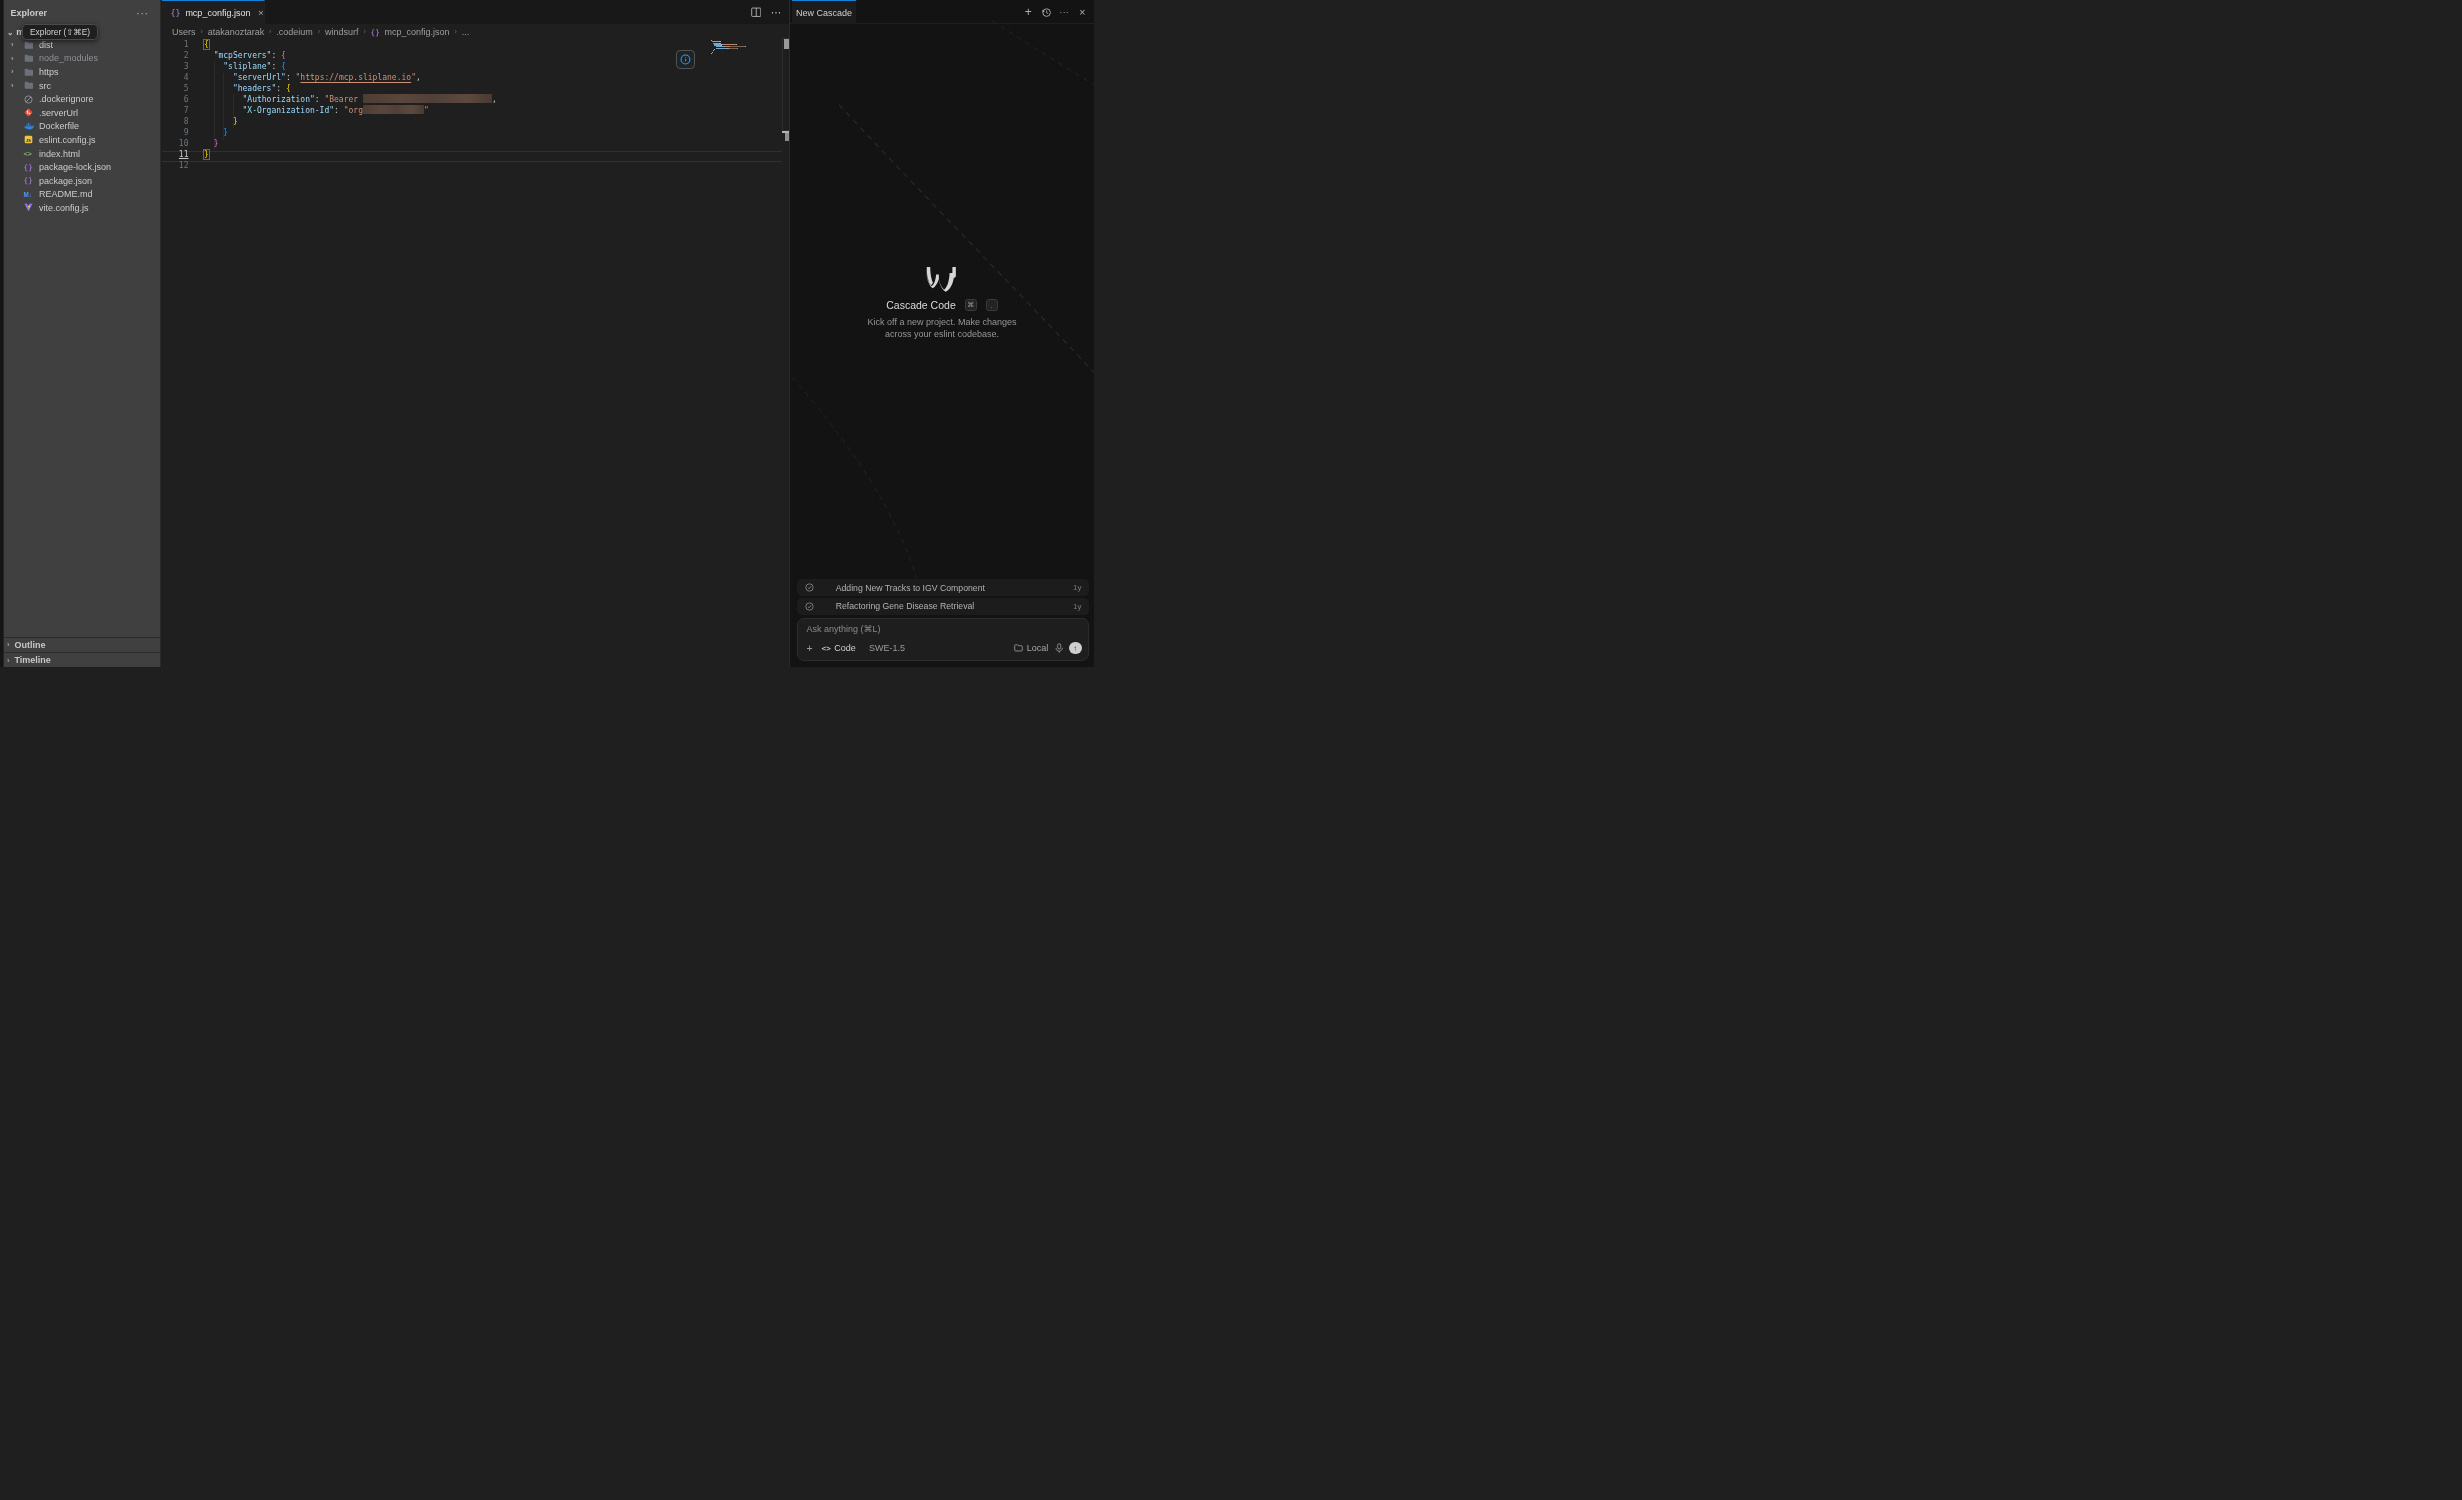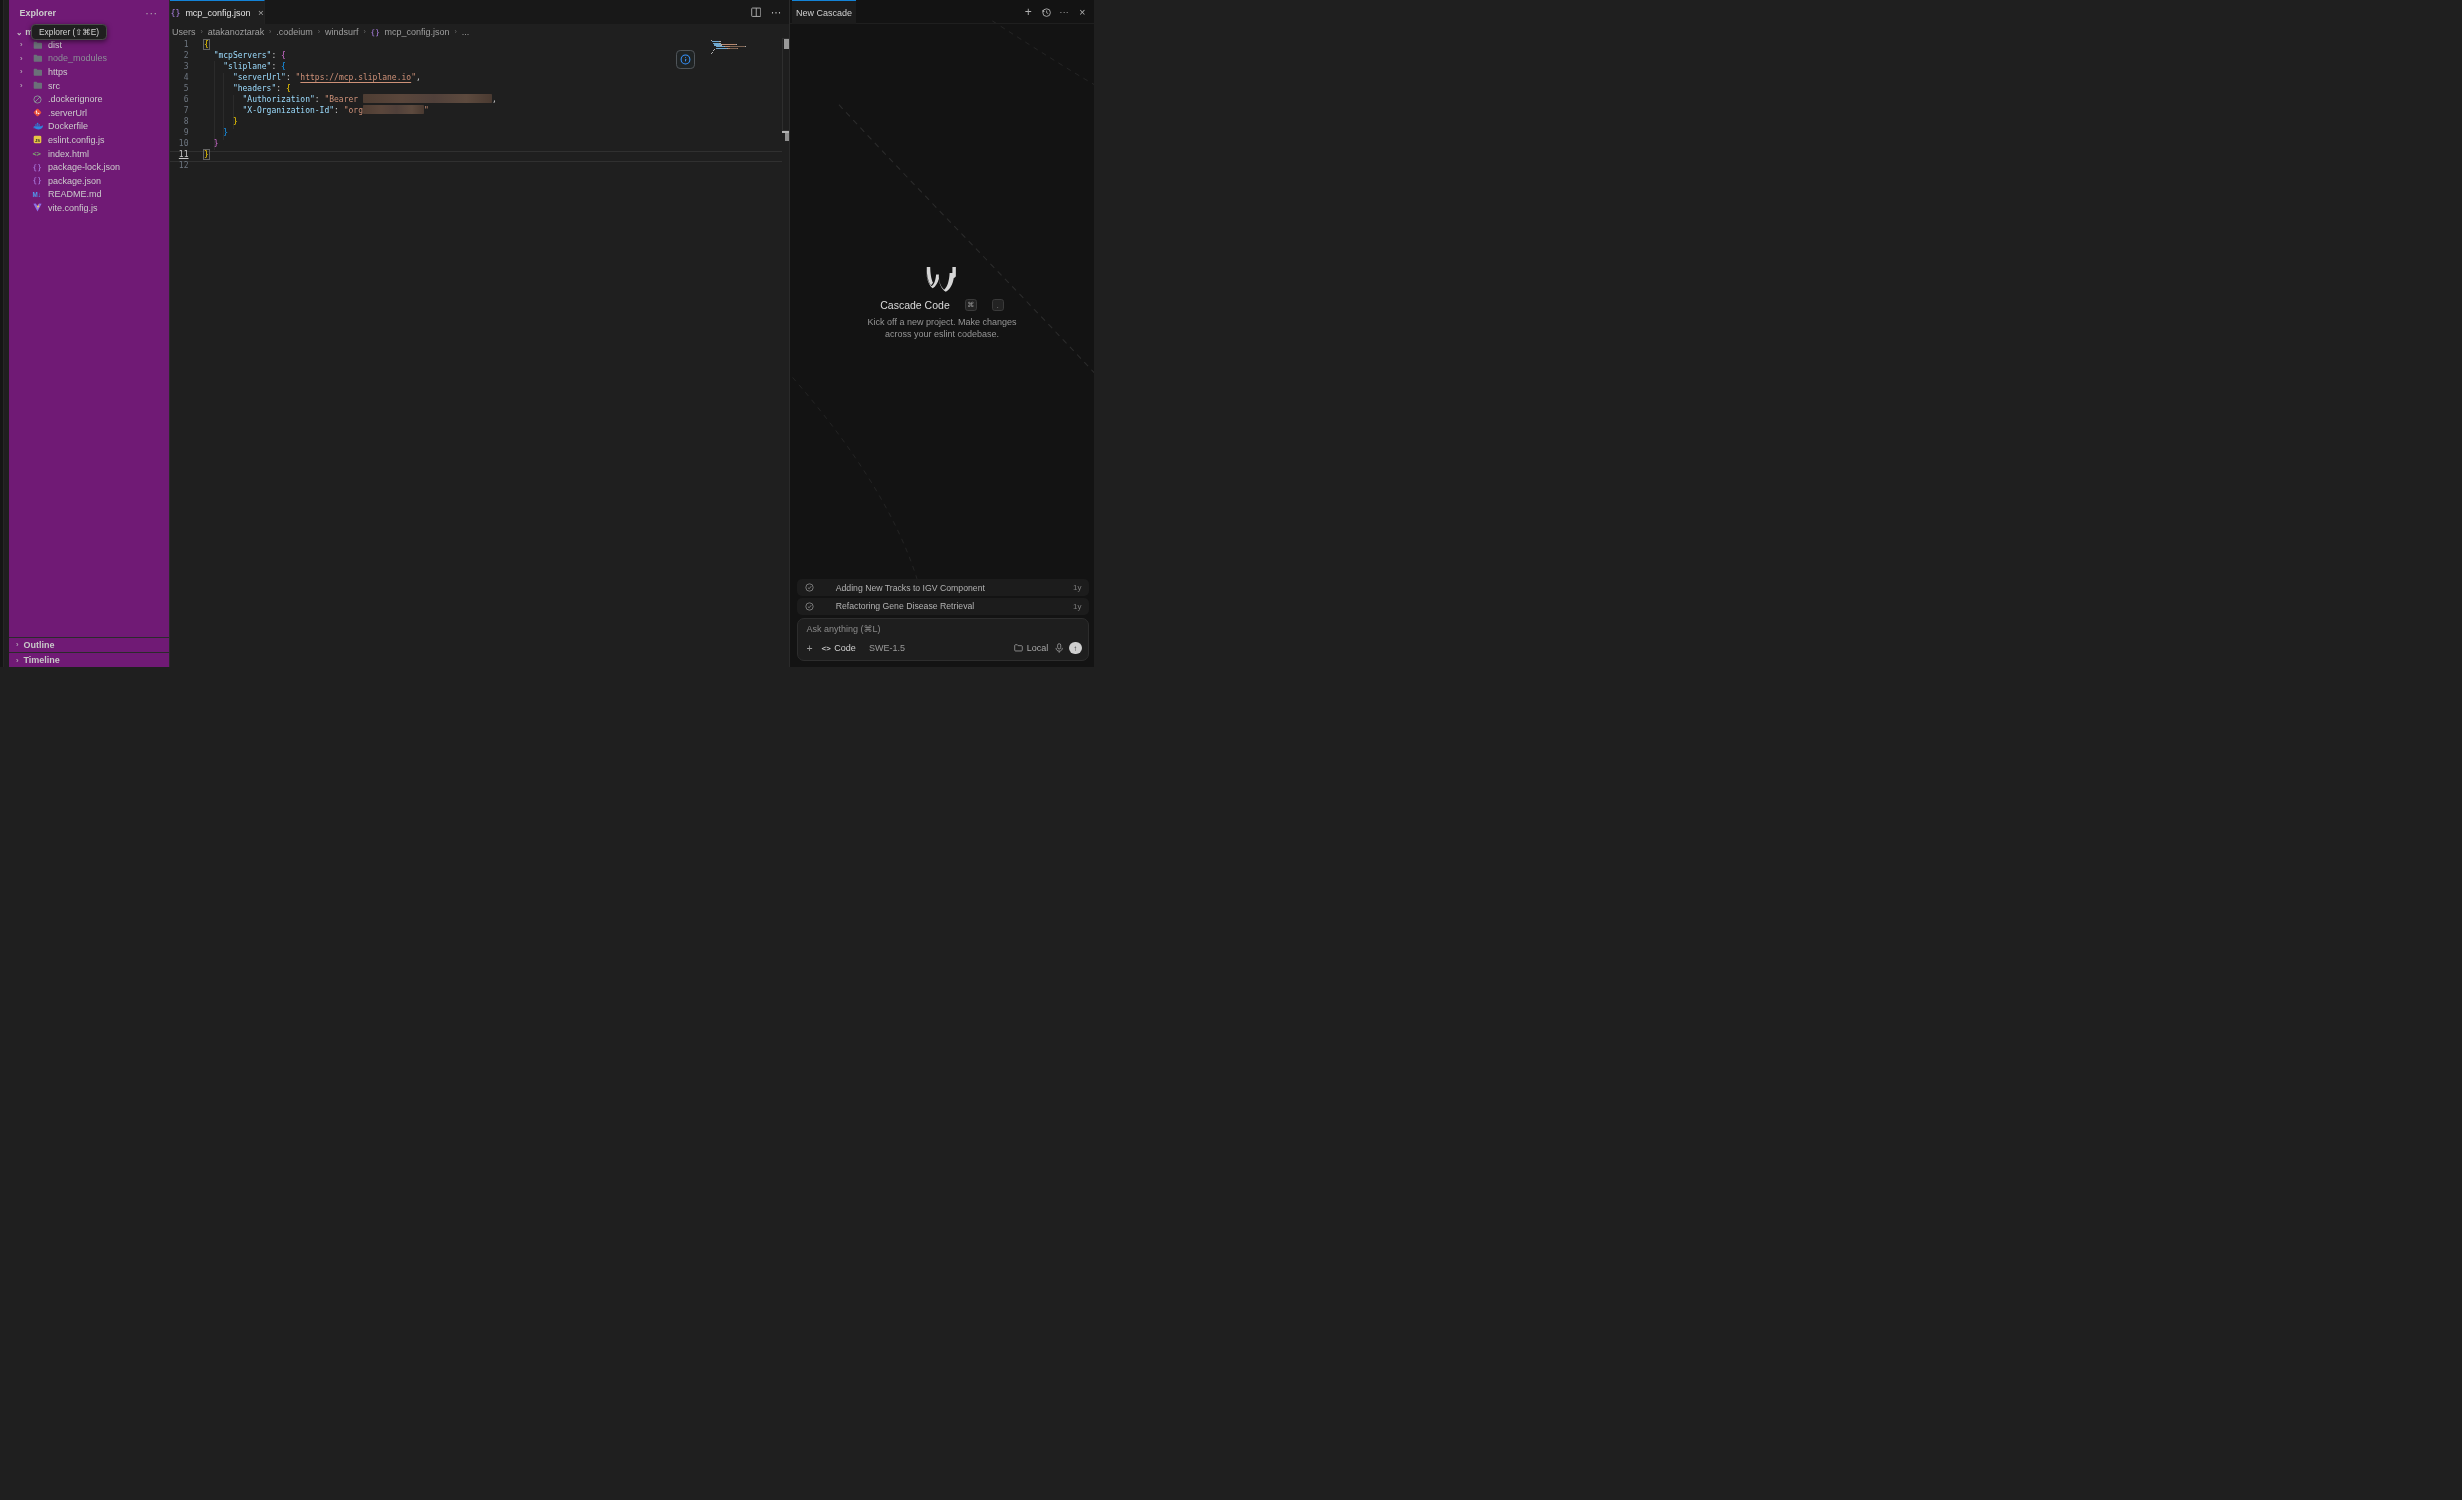--- a/index.html
+++ b/index.html
@@ -4,21 +4,21 @@
 <style>
   * { margin:0; padding:0; box-sizing:border-box; }
   html,body { width:1094px; height:667px; overflow:hidden; }
   body { background:#1f1f1f; font-family:"Liberation Sans", sans-serif; color:#ccc; position:relative; }
   .mono { font-family:"DejaVu Sans Mono", monospace; }
 
   
   .left-strip { position:absolute; left:0; top:0; width:3.5px; height:100%; background:#151515; border-right:0.7px solid #262626; z-index:6; }
 
   
-  .sidebar { position:absolute; left:9px; top:0; width:161px; height:100%; background:#701a75; border-right:0.7px solid #2a2a2a; z-index:5; }
+  .sidebar { position:absolute; left:0; top:0; width:161px; height:100%; background:#404040; border-right:0.7px solid #2a2a2a; z-index:5; }
   .sb-header { position:absolute; top:5.6px; left:10.5px; right:7px; height:14px; display:flex; align-items:center; }
   .sb-title { font-size:9px; color:#cccccc; font-weight:700; }
   .sb-menu { margin-left:auto; color:#b5b5b5; font-size:10.5px; letter-spacing:0.7px; cursor:pointer; padding-right:4.2px; }
   .root-row { position:absolute; top:27px; left:7px; display:flex; align-items:center; gap:2.8px; font-size:9px; color:#cccccc; font-weight:700; }
   .chev-glyph { color:#c5c5c5; font-size:7.7px; }
 
   .tooltip { position:absolute; top:24.4px; left:22px; height:15.4px; padding:0 7px; background:#1f1f1f; border:0.7px solid #4a4a4a; border-radius:4.2px; display:flex; align-items:center; font-size:8.4px; color:#d2d2d2; z-index:30; box-shadow:0 1.4px 5.6px rgba(0,0,0,.55); white-space:nowrap; }
 
   .tree { position:absolute; top:38px; left:0; right:0; }
   .trow { height:13.6px; display:flex; align-items:center; padding-left:11px; cursor:pointer; }
@@ -79,21 +79,21 @@
   .panel-deco { position:absolute; inset:0; pointer-events:none; }
   .panel-header { position:absolute; left:0; top:0; right:0; height:24.4px; border-bottom:0.7px solid #1f1f1f; }
   .cascade-tab { position:absolute; left:2.1px; top:0; width:64px; height:24.4px; background:#1c1c1c; border-top:1.4px solid #1383d7; display:flex; align-items:center; justify-content:center; cursor:pointer; }
   .cascade-tab span { font-size:9px; color:#d0d0d0; }
   .panel-actions { position:absolute; right:6.3px; top:0; height:24.4px; display:flex; align-items:center; gap:7px; color:#b0b0b0; }
   .pa-ic { width:11px; height:11px; display:flex; align-items:center; justify-content:center; cursor:pointer; font-size:9.8px; }
   .pa-plus { font-size:12px; font-weight:400; }
 
   .hero { position:absolute; left:0; top:266px; width:100%; text-align:center; }
   .hero-logo { display:block; margin:0 auto 7px; }
-  .hero-titlerow { display:flex; align-items:center; justify-content:center; gap:15px; }
+  .hero-titlerow { display:flex; align-items:center; justify-content:center; gap:9px; }
   .hero-title { font-size:10.5px; color:#dadada; }
   .keycap { width:12px; height:12px; background:#232323; border:0.7px solid #3a3a3a; border-radius:2.8px; color:#9a9a9a; font-size:7px; display:flex; align-items:center; justify-content:center; }
   .hero-sub { margin:4.9px auto 0; width:161px; font-size:9px; line-height:12px; color:#969696; }
 
   .convs { position:absolute; left:7px; right:4.9px; top:579px; }
   .conv { height:17.4px; margin-bottom:1.4px; background:#1c1c1c; border-radius:4.9px; display:flex; align-items:center; padding:0 7.7px; gap:22px; cursor:pointer; }
   .conv .c-title { font-size:8.7px; color:#b2b2b2; white-space:nowrap; }
   .conv .c-age { margin-left:auto; font-size:8px; color:#7c7c7c; }
 
   .composer { position:absolute; left:7px; right:4.9px; top:618px; height:43px; background:#1e1e1e; border:0.7px solid #2d2d2d; border-radius:7px; }

